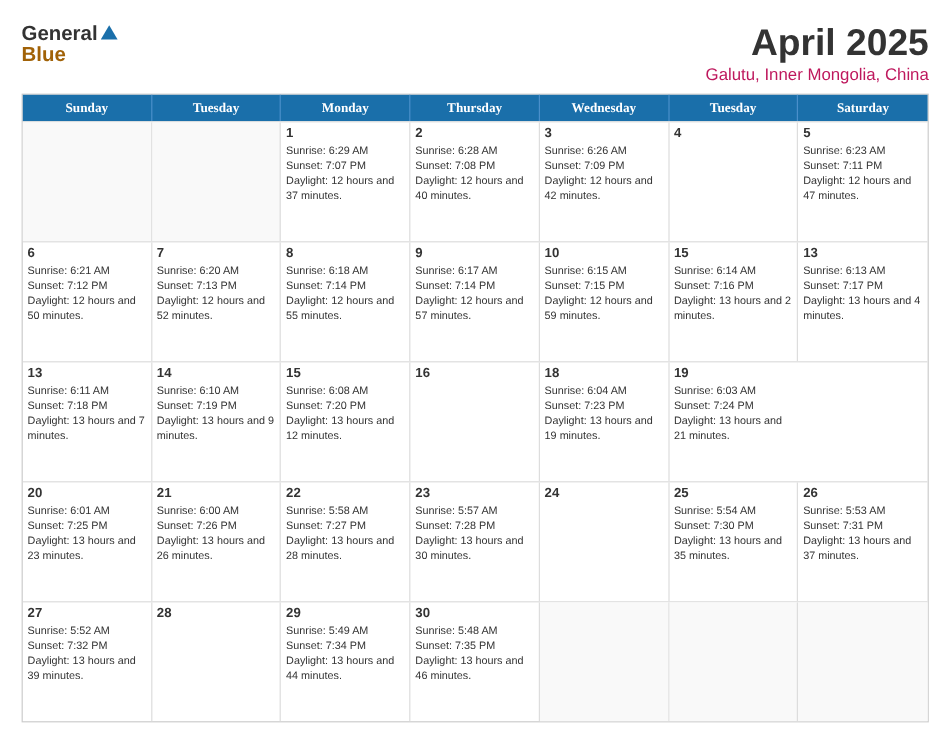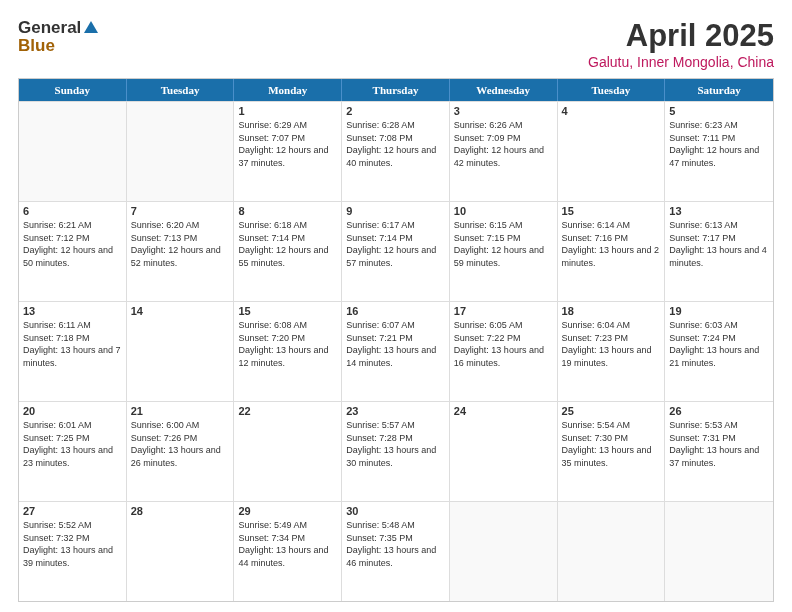--- a/index.html
+++ b/index.html
@@ -187,32 +187,28 @@
             <div class="cell-text">Sunrise: 6:13 AM<br>Sunset: 7:17 PM<br>Daylight: 13 hours and 4 minutes.</div>
           </div>
         </div>
         <div class="cal-row">
           <div class="cal-cell">
             <div class="day-num">13</div>
             <div class="cell-text">Sunrise: 6:11 AM<br>Sunset: 7:18 PM<br>Daylight: 13 hours and 7 minutes.</div>
           </div>
           <div class="cal-cell">
             <div class="day-num">14</div>
+            <div class="cell-text">Sunrise: 6:10 AM<br>Sunset: 7:19 PM<br>Daylight: 13 hours and 9 minutes.</div>
           </div>
           <div class="cal-cell">
             <div class="day-num">15</div>
             <div class="cell-text">Sunrise: 6:08 AM<br>Sunset: 7:20 PM<br>Daylight: 13 hours and 12 minutes.</div>
           </div>
           <div class="cal-cell">
             <div class="day-num">16</div>
-            <div class="cell-text">Sunrise: 6:07 AM<br>Sunset: 7:21 PM<br>Daylight: 13 hours and 14 minutes.</div>
-          </div>
-          <div class="cal-cell">
-            <div class="day-num">17</div>
-            <div class="cell-text">Sunrise: 6:05 AM<br>Sunset: 7:22 PM<br>Daylight: 13 hours and 16 minutes.</div>
           </div>
           <div class="cal-cell">
             <div class="day-num">18</div>
             <div class="cell-text">Sunrise: 6:04 AM<br>Sunset: 7:23 PM<br>Daylight: 13 hours and 19 minutes.</div>
           </div>
           <div class="cal-cell">
             <div class="day-num">19</div>
             <div class="cell-text">Sunrise: 6:03 AM<br>Sunset: 7:24 PM<br>Daylight: 13 hours and 21 minutes.</div>
           </div>
         </div>
@@ -220,20 +216,21 @@
           <div class="cal-cell">
             <div class="day-num">20</div>
             <div class="cell-text">Sunrise: 6:01 AM<br>Sunset: 7:25 PM<br>Daylight: 13 hours and 23 minutes.</div>
           </div>
           <div class="cal-cell">
             <div class="day-num">21</div>
             <div class="cell-text">Sunrise: 6:00 AM<br>Sunset: 7:26 PM<br>Daylight: 13 hours and 26 minutes.</div>
           </div>
           <div class="cal-cell">
             <div class="day-num">22</div>
+            <div class="cell-text">Sunrise: 5:58 AM<br>Sunset: 7:27 PM<br>Daylight: 13 hours and 28 minutes.</div>
           </div>
           <div class="cal-cell">
             <div class="day-num">23</div>
             <div class="cell-text">Sunrise: 5:57 AM<br>Sunset: 7:28 PM<br>Daylight: 13 hours and 30 minutes.</div>
           </div>
           <div class="cal-cell">
             <div class="day-num">24</div>
           </div>
           <div class="cal-cell">
             <div class="day-num">25</div>

